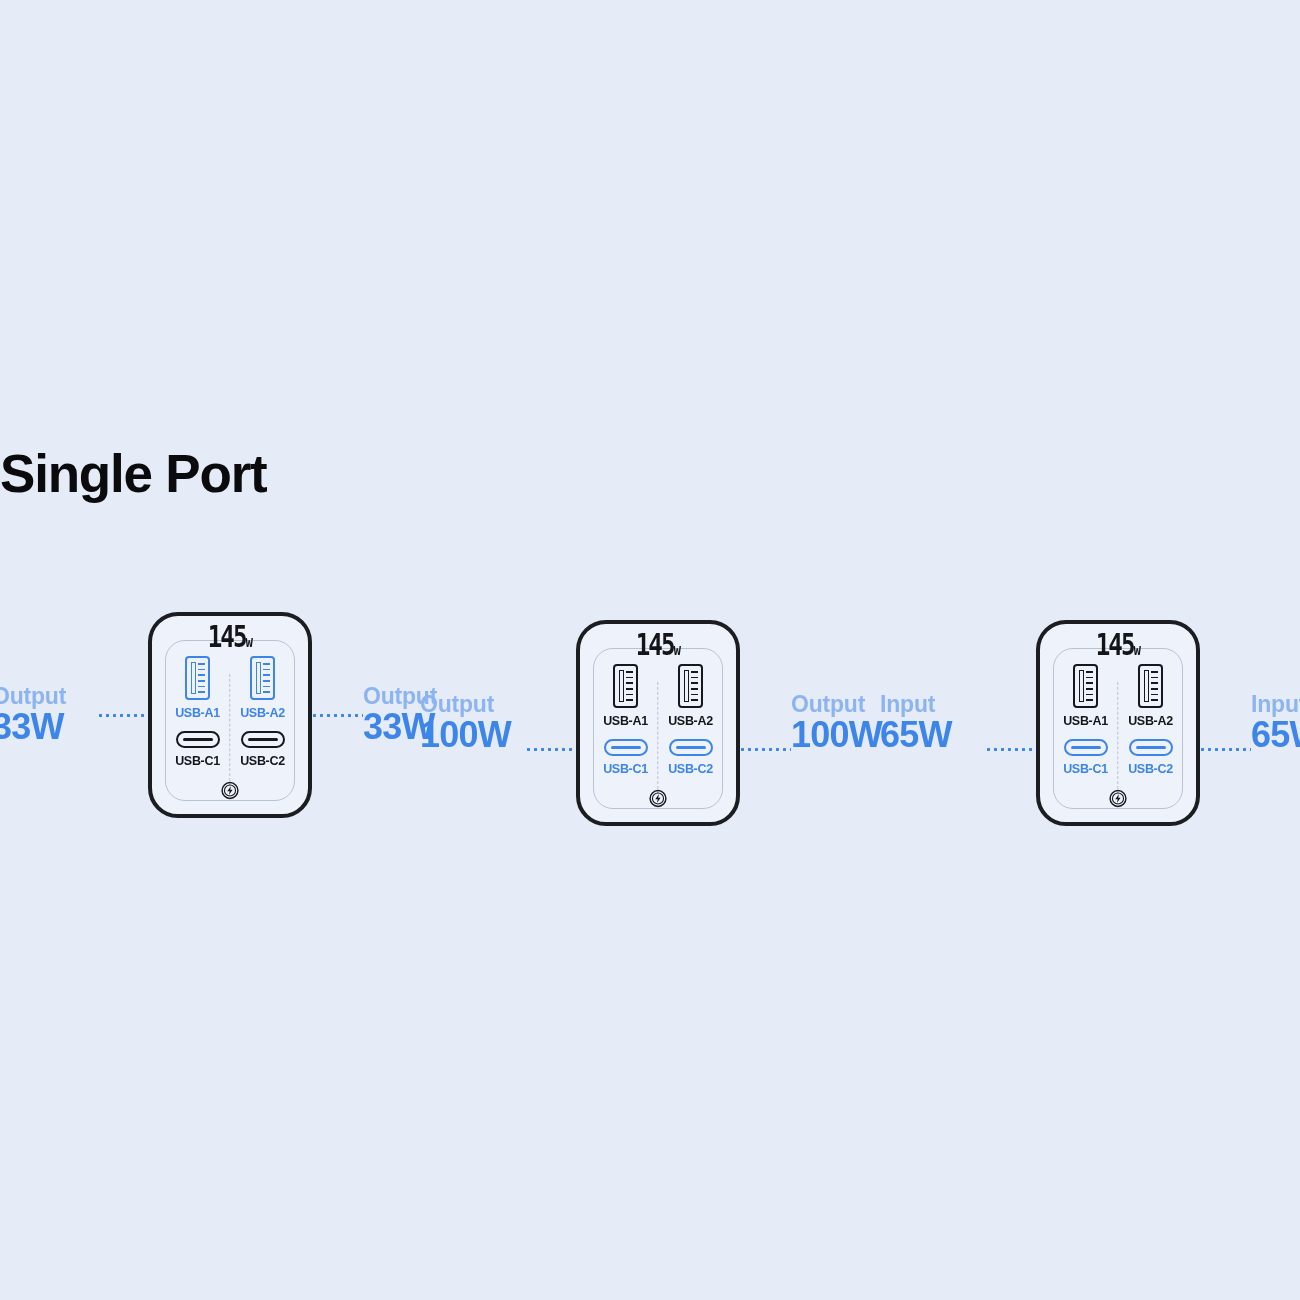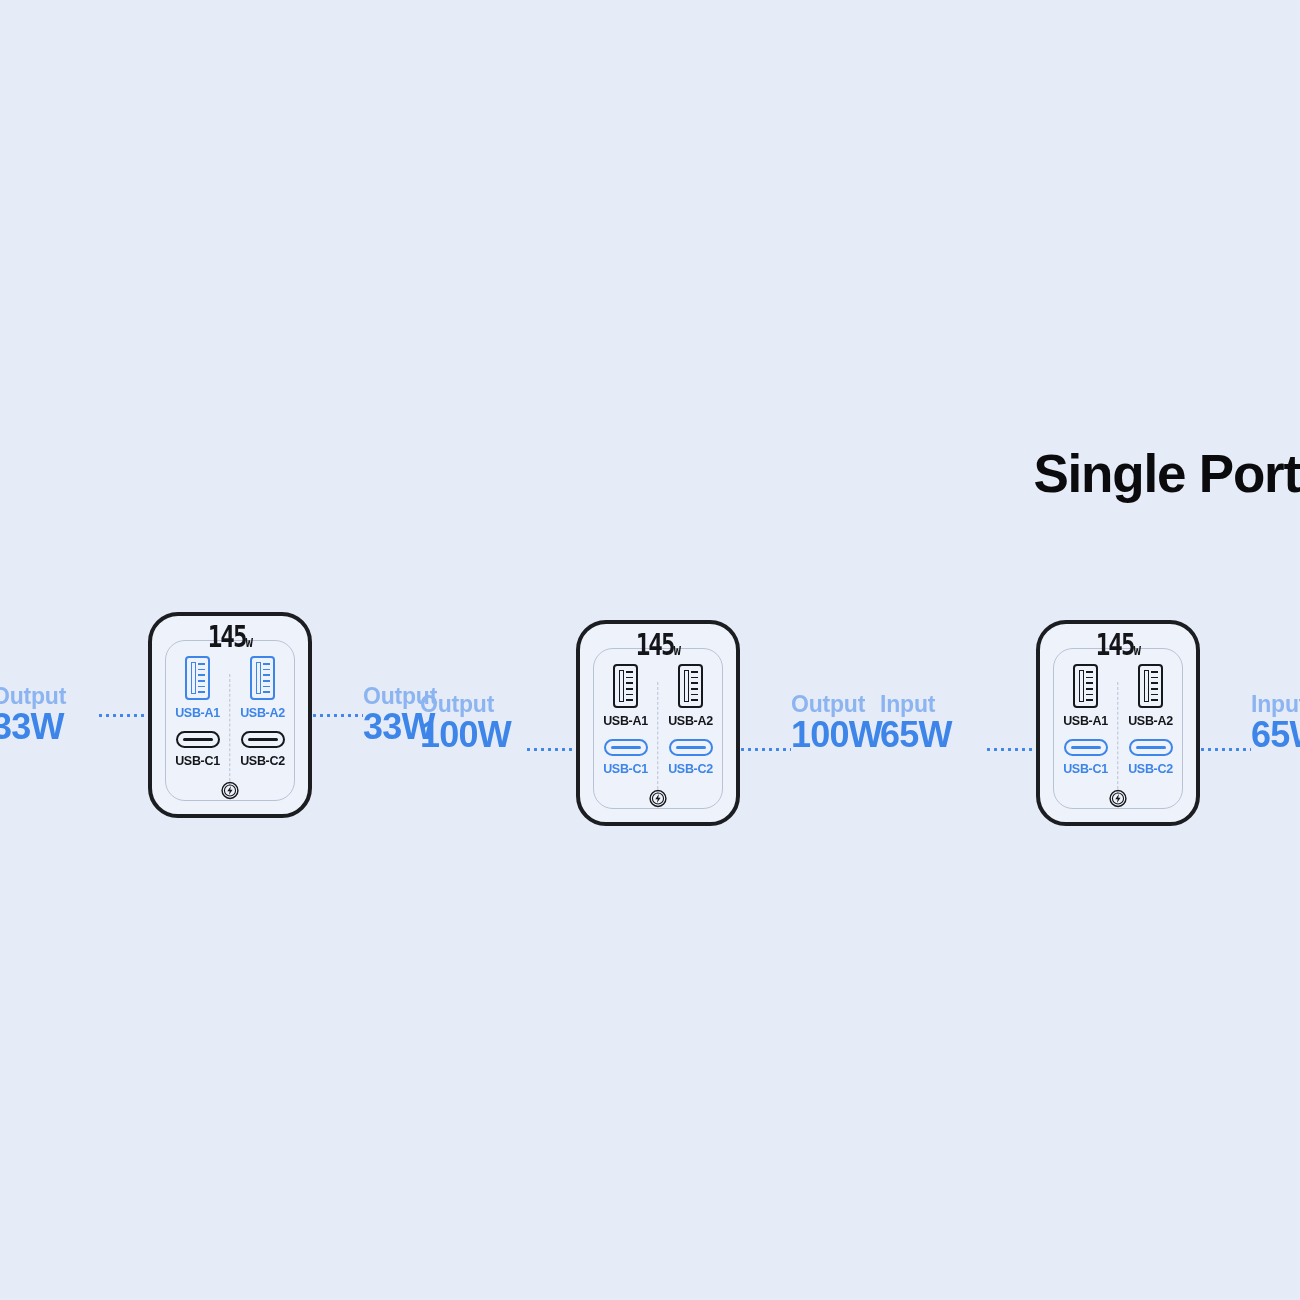--- a/index.html
+++ b/index.html
@@ -14,21 +14,21 @@
     overflow: hidden;
     position: relative;
   }
 
   
   #page-title {
     position: absolute;
     top: 443px;
     left: 0;
     width: 1300px;
-    text-align: right;
+    text-align: left;
     font-size: 53px;
     font-weight: bold;
     letter-spacing: -1.2px;
     color: #0b0b0d;
   }
 
   
   .group {
     position: absolute;
     display: flex;

